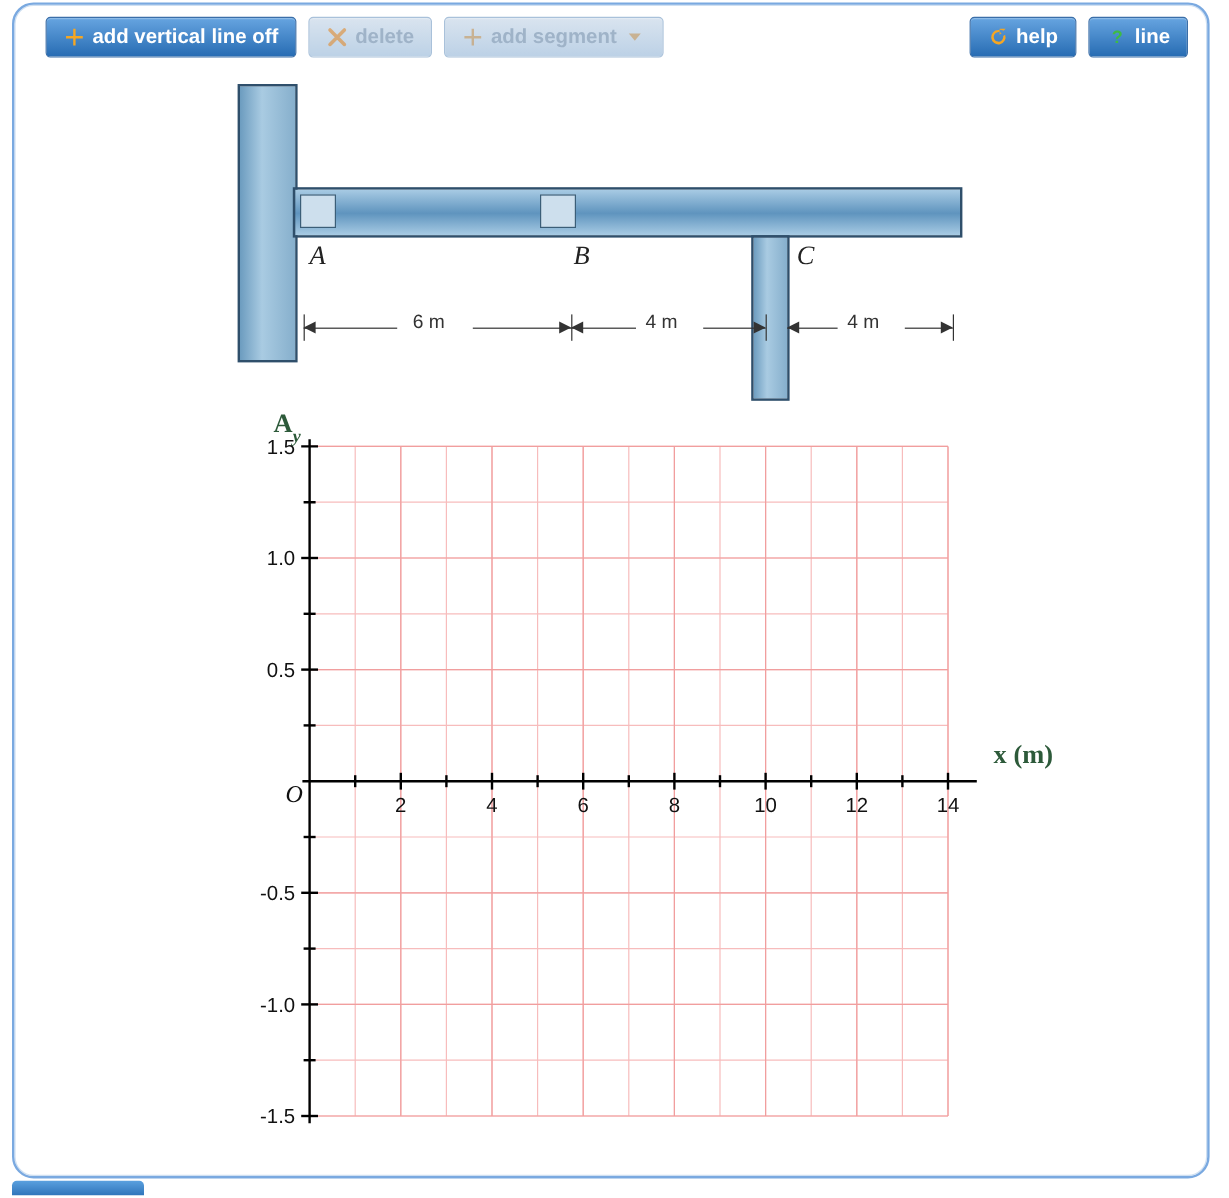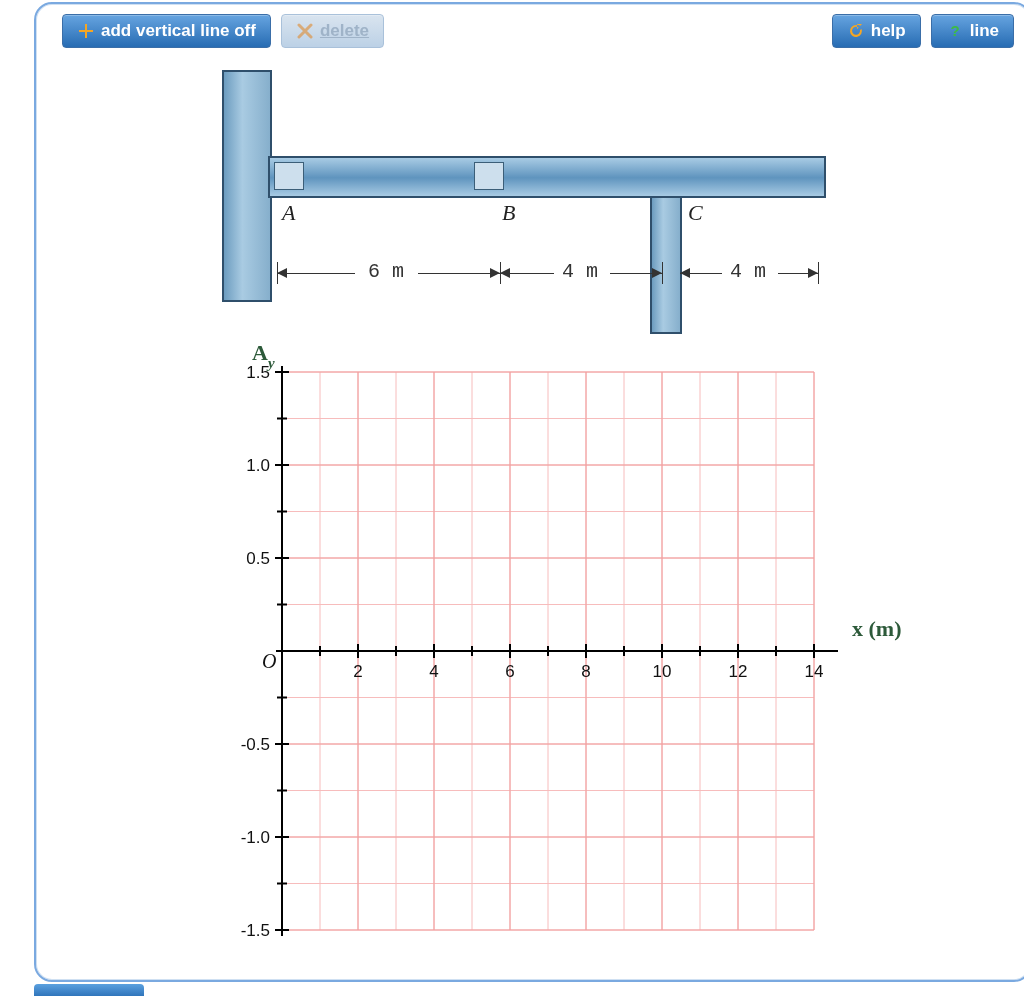--- a/index.html
+++ b/index.html
@@ -1,36 +1,36 @@
 <!DOCTYPE html>
 <html><head>
 <meta charset="utf-8">
 <style>
   html, body { margin:0; padding:0; background:#fff; font-family:Verdana, Arial, sans-serif; }
-  .stage { width:924px; height:998px; position:relative;margin-left:24px; }
+  .stage { width:924px; height:998px; position:relative; }
   .panel {
     position:absolute; left:10px; top:2px; width:994px; height:976px;
     border:2px solid #7aa9e0; border-radius:18px; background:#fff;
     box-shadow:0 0 0 1px #cfe0f2 inset;
   }
   .toolbar {
     position:absolute; left:26px; top:10px; right:16px; height:34px;
     display:flex; align-items:stretch; gap:10px;
   }
   .btn {
     display:flex; align-items:center; gap:6px; padding:0 14px;
     border:1px solid #3a6ea8; border-radius:4px;
     background:linear-gradient(#66a4e0, #276cb3);
     color:#fff; font-weight:bold; font-size:17px;
     box-shadow:0 1px 0 rgba(255,255,255,.25) inset;
     cursor:pointer;
   }
   .btn.disabled {
     background:linear-gradient(#d9e4ef, #bcd1e6);
-    color:#9fb3c8; border-color:#a9c1da; cursor:default;text-decoration:underline;
+    color:#9fb3c8; border-color:#a9c1da; cursor:default;
   }
   .btn.disabled .ico { opacity:.6; }
   .spacer { flex:1; }
   .ico { display:inline-flex; width:18px; height:18px; align-items:center; justify-content:center; }
   .ico svg { display:block; }
   .content { position:absolute; left:26px; right:26px; top:54px; bottom:16px; }
 
   
   .beam { position:absolute; left:160px; top:12px; width:600px; height:260px; }
   .wall { position:absolute; left:0; top:0; width:46px; height:228px;
@@ -40,21 +40,21 @@
            background:linear-gradient(#a8cbe4,#5f94be 52%,#a8cbe4);
            border:2px solid #2f4f6b; }
   .col { position:absolute; left:428px; top:126px; width:28px; height:134px;
          background:linear-gradient(90deg,#6c9cbf,#a9cbe2 40%,#86afcc);
          border:2px solid #2f4f6b; }
   .hinge { position:absolute; top:92px; width:28px; height:26px;
            border:1px solid #3b5e78; background:#cddfed; }
   .hinge.a { left:52px; }
   .hinge.b { left:252px; }
   .lbl { position:absolute; font-style:italic; font-family:"Times New Roman",serif; font-size:22px; color:#222; }
-  .dim { position:absolute; font-family:Liberation Mono, monospace; font-size:20px; color:#333; }
+  .dim { position:absolute; font-family:Liberation Sans, sans-serif; font-size:16px; color:#333; }
   .dimline { position:absolute; height:0; border-top:1px solid #333; }
   .dimtick { position:absolute; width:0; height:22px; border-left:1px solid #333; }
   .arrL, .arrR { position:absolute; width:0; height:0; border-top:5px solid transparent; border-bottom:5px solid transparent; }
   .arrL { border-right:10px solid #333; }
   .arrR { border-left:10px solid #333; }
 
   
   .chart { position:absolute; left:150px; top:282px; width:700px; height:620px; }
   .axislbl { font-family:"Times New Roman",serif; font-weight:bold; font-size:22px; fill:#2d5a3a; }
   .grid line { stroke:#f7bcbc; stroke-width:1; }
@@ -83,20 +83,33 @@
         </span>
         <span>add vertical line off</span>
       </div>
       <div class="btn disabled">
         <span class="ico">
           <svg viewBox="0 0 16 16" width="16" height="16">
               <path d="M2 2l12 12M14 2L2 14" stroke="#e08b2f" stroke-width="3" stroke-linecap="round"></path>
             </svg>
         </span>
         <span>delete</span>
+      </div>
+      <div class="btn disabled">
+        <span class="ico">
+          <svg viewBox="0 0 16 16" width="16" height="16">
+              <path d="M7 1h2v14H7zM1 7h14v2H1z" fill="#c7975a"></path>
+            </svg>
+        </span>
+        <span>add segment</span>
+        <span class="ico">
+          <svg viewBox="0 0 12 12" width="12" height="12">
+              <path d="M1 3l5 6 5-6z" fill="#c7975a"></path>
+            </svg>
+        </span>
       </div>
       <div class="spacer"></div>
       <div class="btn">
         <span class="ico">
           <svg viewBox="0 0 16 16" width="16" height="16">
               <path d="M8 2a6 6 0 1 0 5.6 3.9L12 7a4 4 0 1 1-1.3-2.3L9 6V1h5l-1.7 1.7A6 6 0 0 0 8 2z" fill="#f5a623"></path>
             </svg>
         </span>
         <span>help</span>
       </div>

